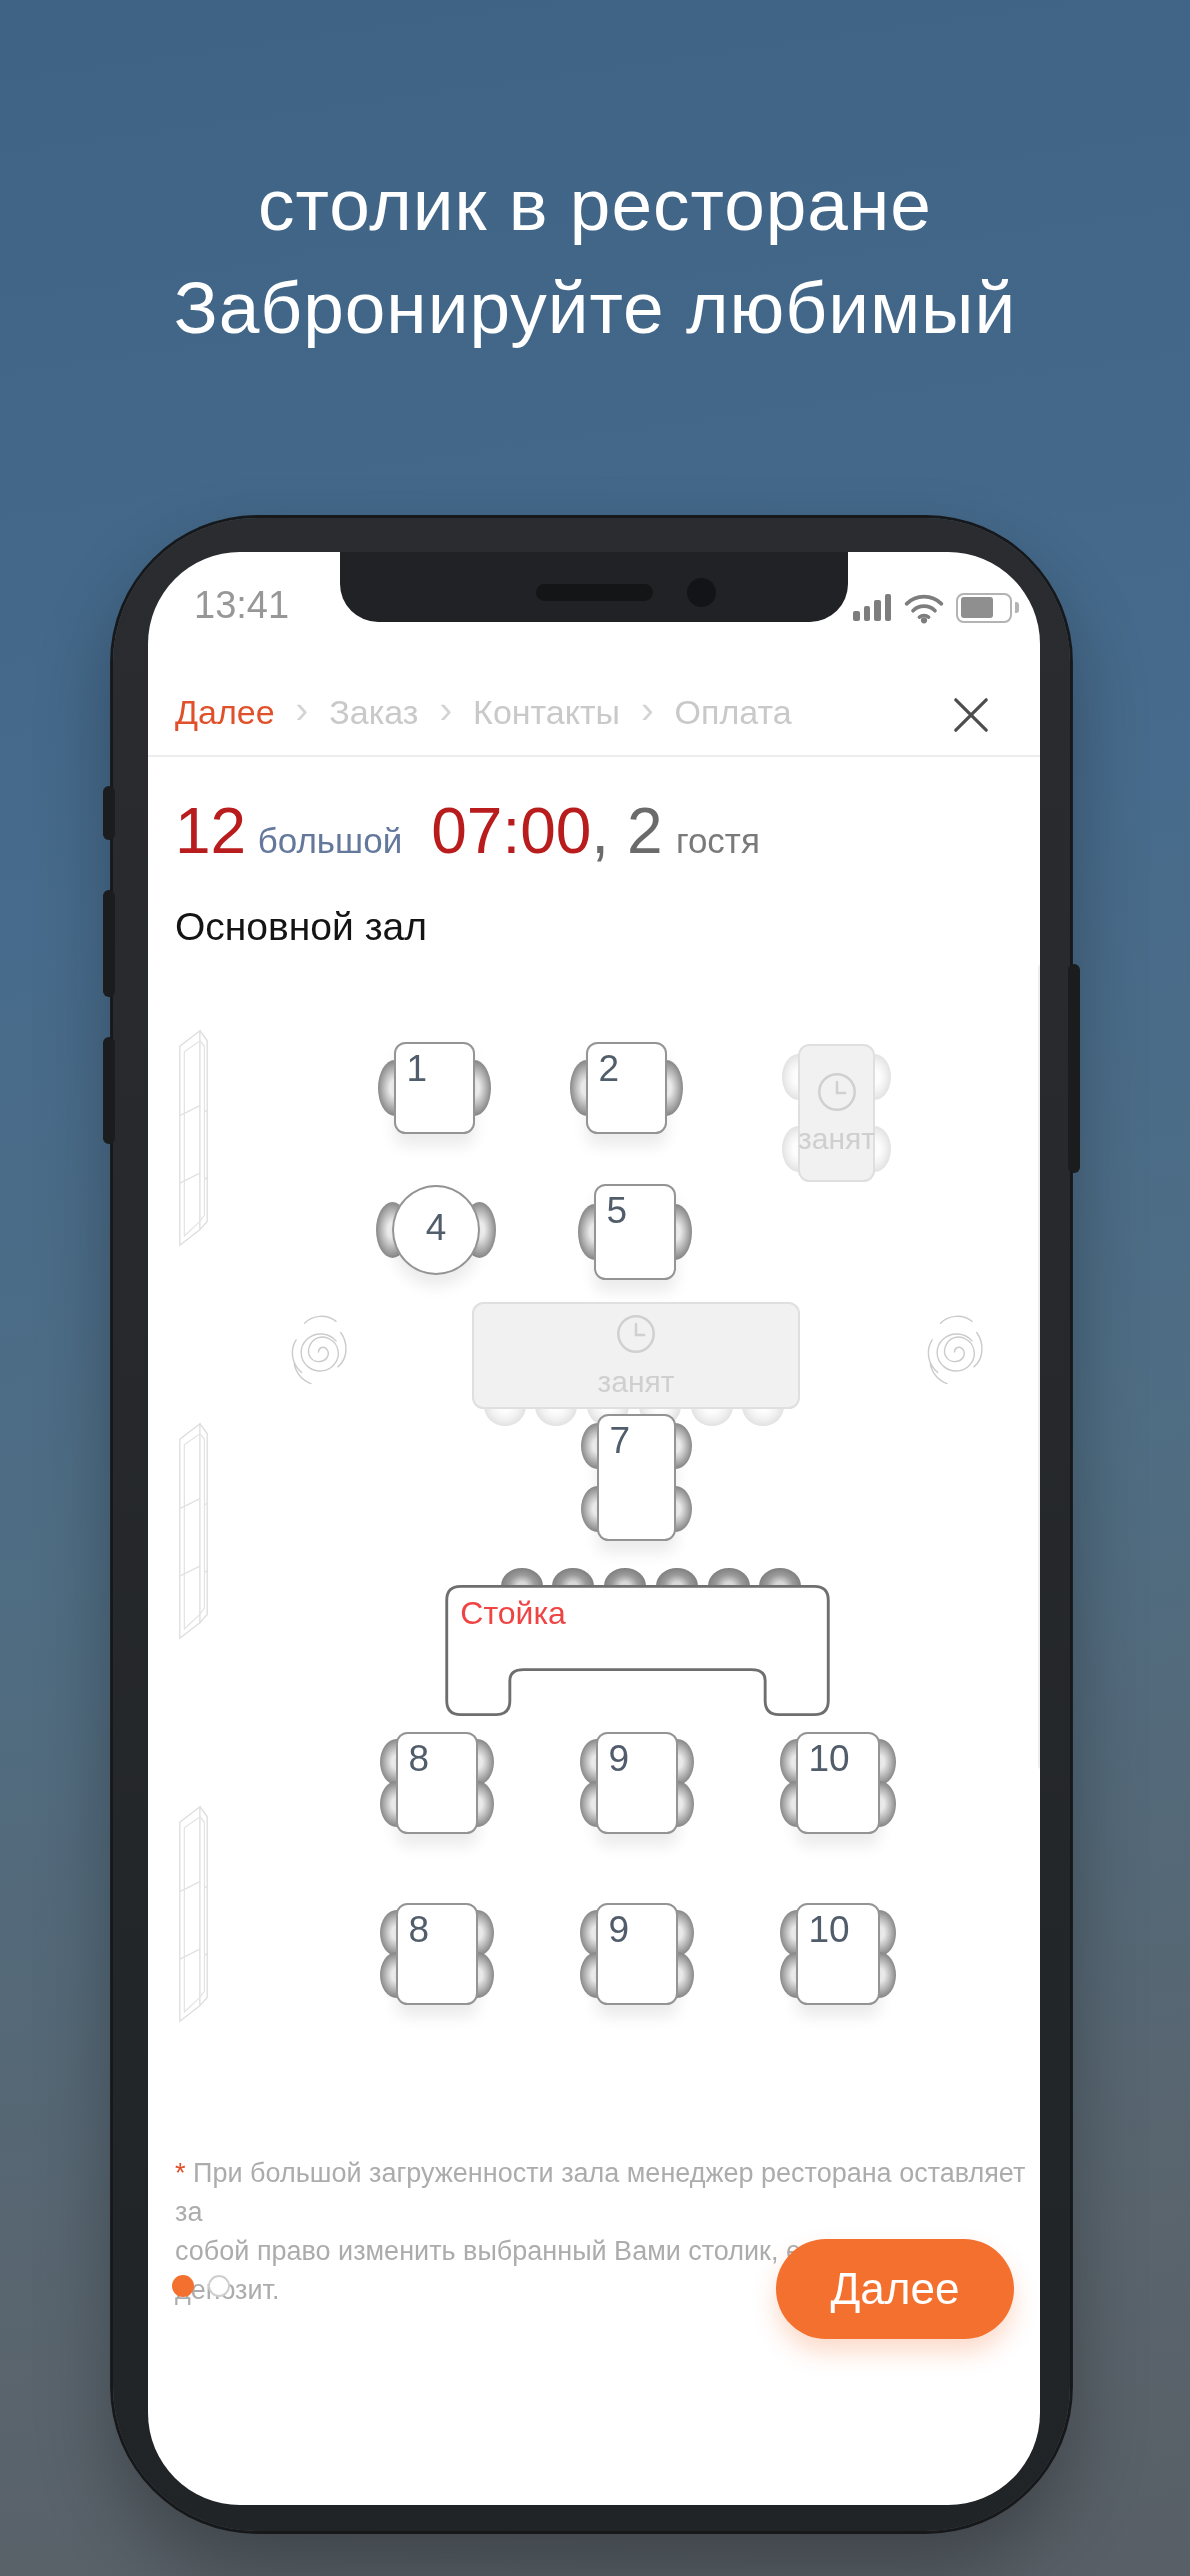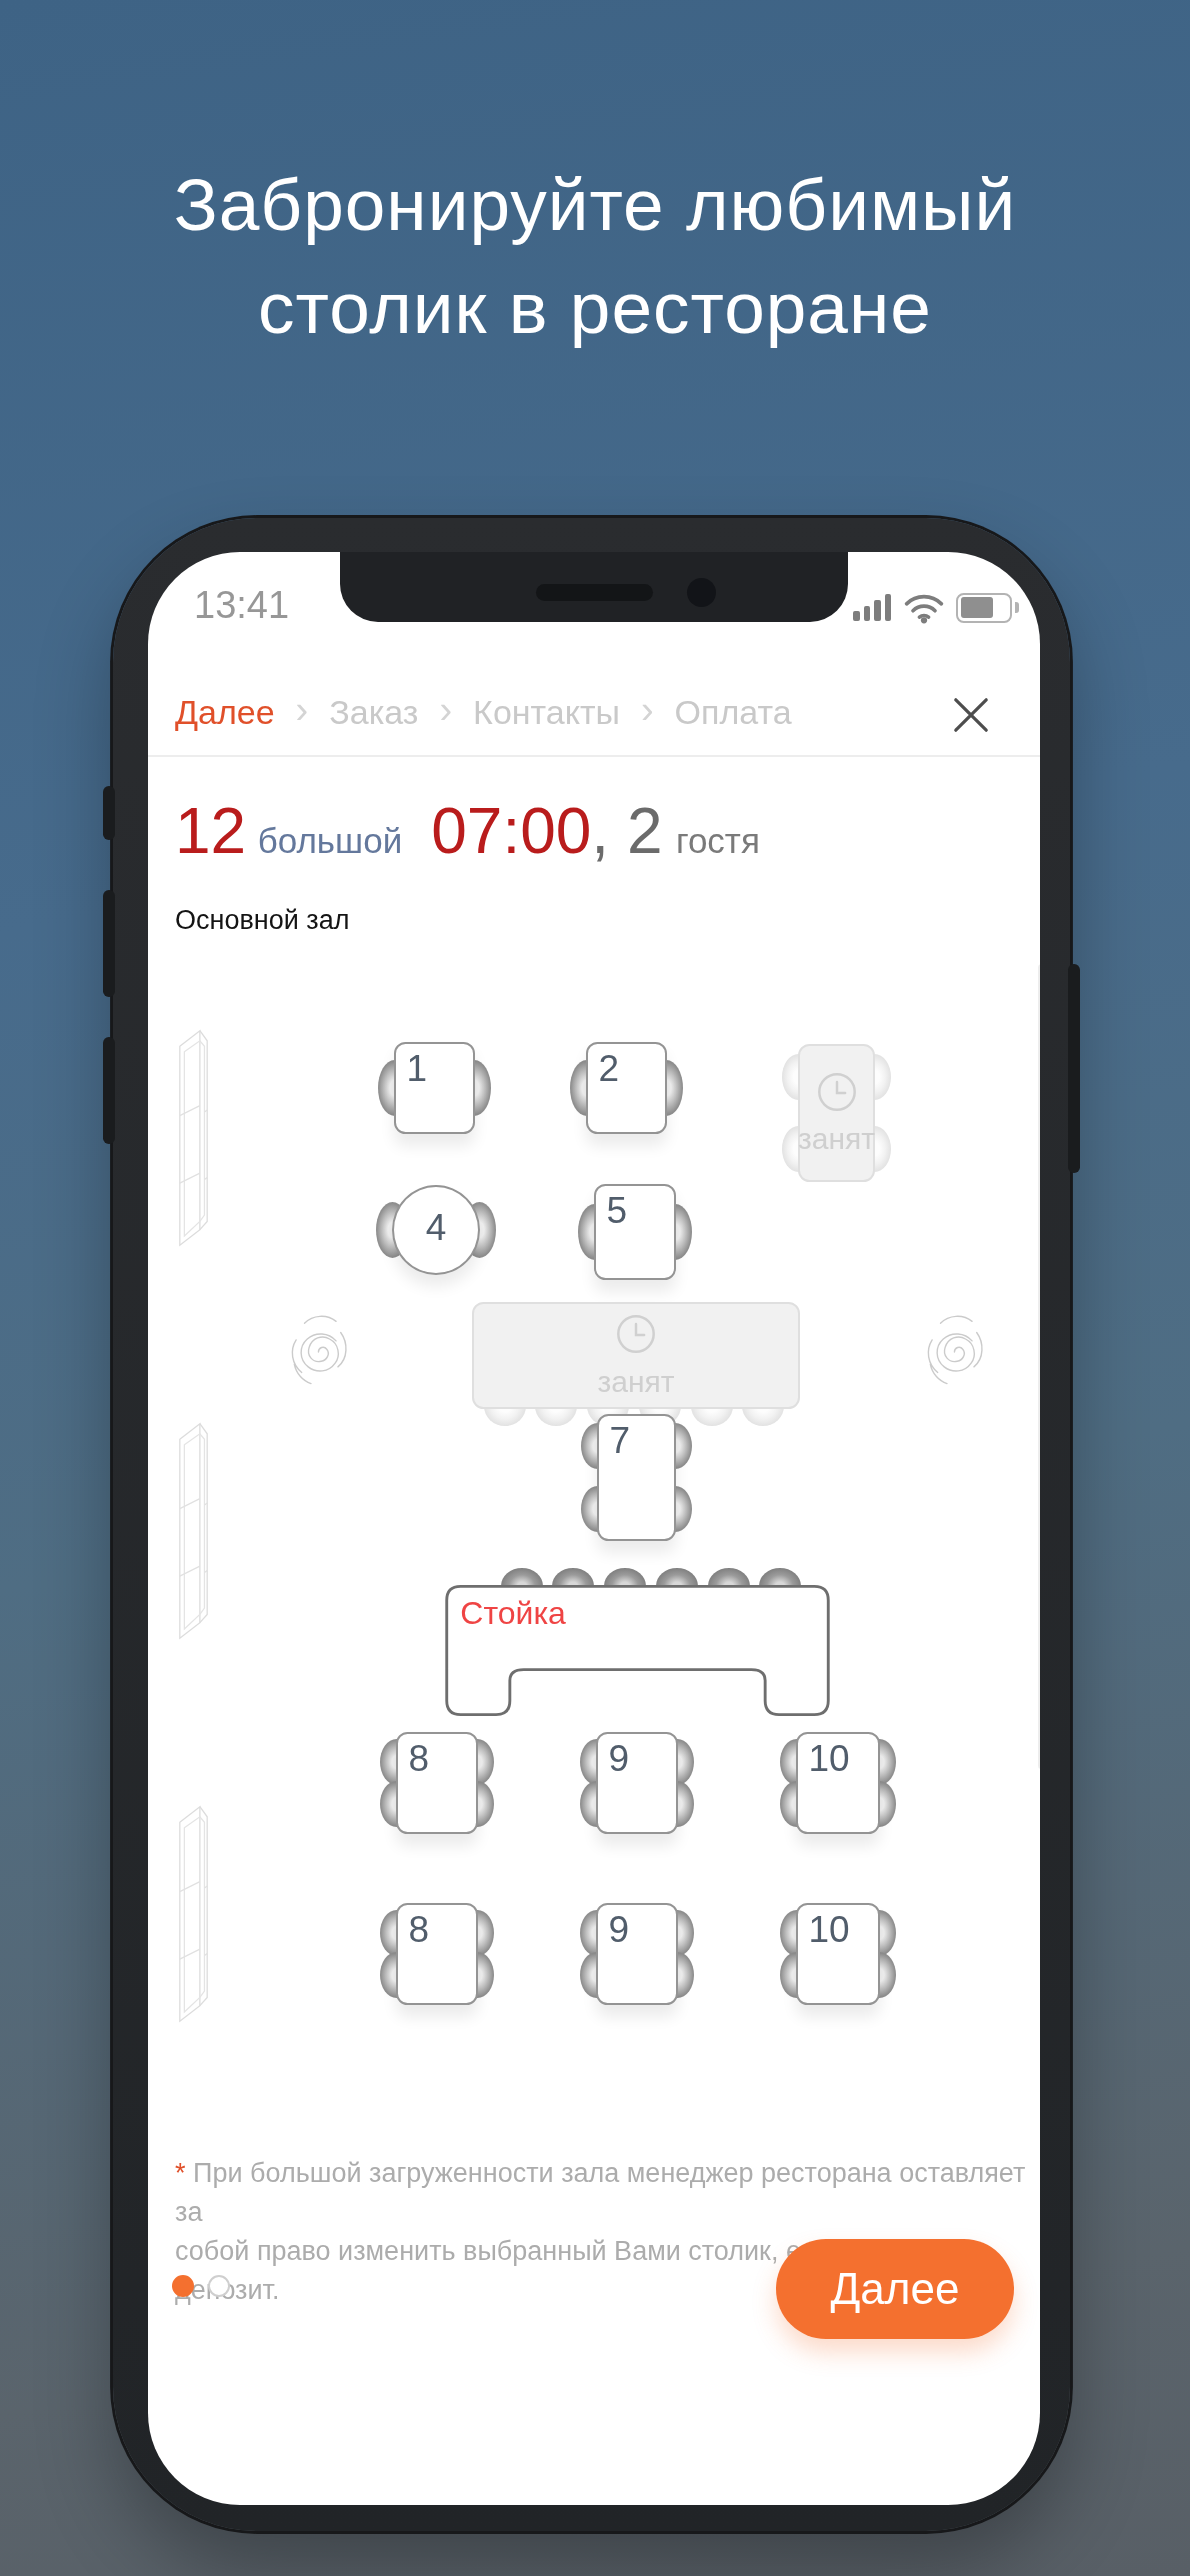--- a/index.html
+++ b/index.html
@@ -40,21 +40,21 @@
   .sep{color:#d4d4d4;font-size:38px;font-weight:300;margin-top:-3.8px;}
   .close{position:absolute;right:50px;top:144px;width:38px;height:38px;}
   .divider{position:absolute;left:0;top:203px;width:100%;height:1.9px;background:#ededed;}
 
   
   .summary{position:absolute;left:27px;top:242px;display:flex;align-items:baseline;white-space:pre;}
   .big{font-size:64px;color:#b91c1c;}
   .small{font-size:35px;color:#64789c;}
   .big.gray{color:#6b6b6b;}
   .small.gray{color:#7a7a7a;}
-  .hall-title{position:absolute;left:27px;top:353px;font-size:27px;color:#141414;}
+  .hall-title{position:absolute;left:27px;top:353px;font-size:39px;color:#141414;}
 
   
   #floor-map{position:absolute;inset:0;}
   .table{position:absolute;}
   .tbody{position:absolute;inset:0;background:#fff;border:2.9px solid #949494;border-radius:11.5px;
          box-shadow:0 11.5px 15.3px rgba(0,0,0,.08);z-index:1;}
   .table.round .tbody{border-radius:50%;}
   .table.occupied .tbody{background:#f1f1f1;border-color:#dfdfdf;box-shadow:none;}
   .tnum{position:absolute;z-index:2;top:5.8px;left:12.5px;font-size:37px;color:#515d6b;}
   .table.round .tnum{position:absolute;inset:0;display:flex;align-items:center;justify-content:center;top:-3.8px;left:0;}
@@ -79,22 +79,22 @@
   .next-btn{position:absolute;left:628px;top:1687px;width:238px;height:100px;background:#f4702f;border:none;
             border-radius:50px;color:#fff;font-size:44px;font-family:inherit;cursor:pointer;
             box-shadow:0 13.4px 23px rgba(244,112,47,.25);}
 </style>
 </head>
 <body>
 
 <div class="canvas">
 
   <div class="hero">
+    <div>столик в ресторане</div>
     <div>Забронируйте любимый</div>
-    <div>столик в ресторане</div>
   </div>
 
   <div class="phone">
     <div class="hw-btn" style="left:-9.6px;top:268px;width:11.5px;height:54px;"></div>
     <div class="hw-btn" style="left:-9.6px;top:372px;width:11.5px;height:107px;"></div>
     <div class="hw-btn" style="left:-9.6px;top:519px;width:11.5px;height:107px;"></div>
     <div class="hw-btn" style="right:-9.6px;top:446px;width:11.5px;height:209px;"></div>
 
     <div class="screen">
 

